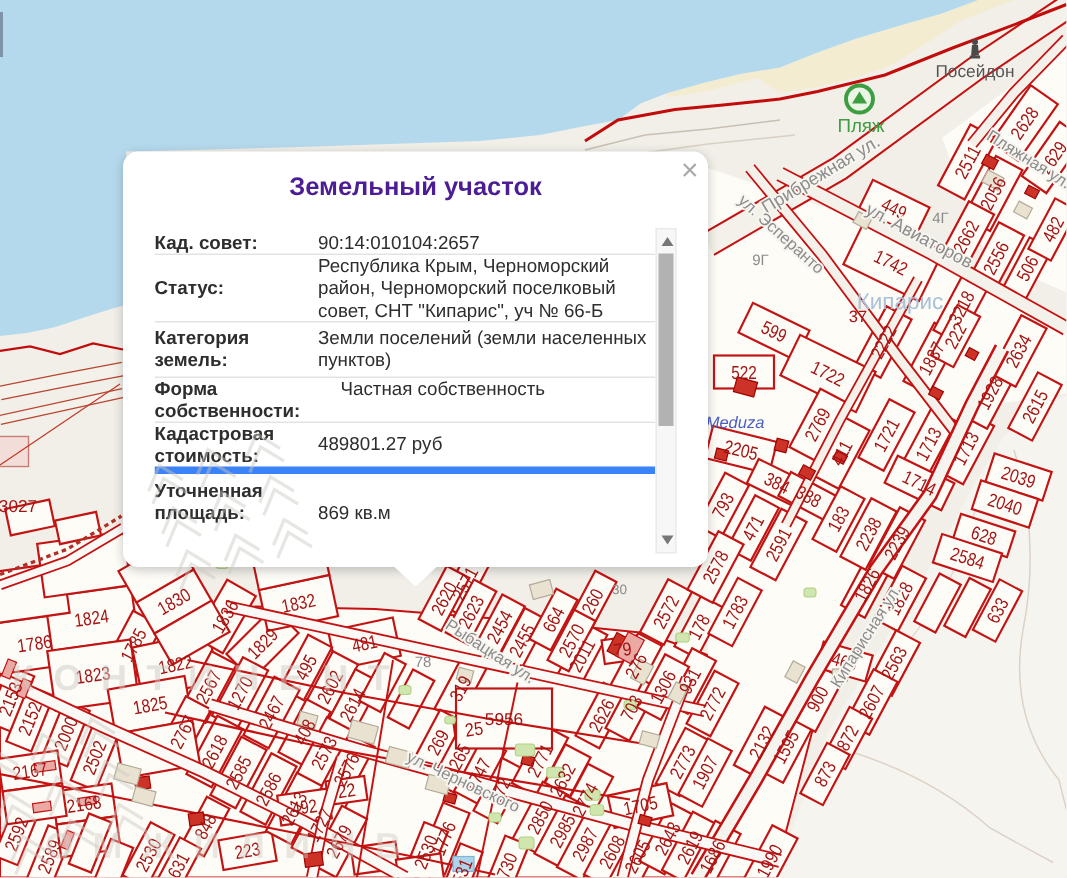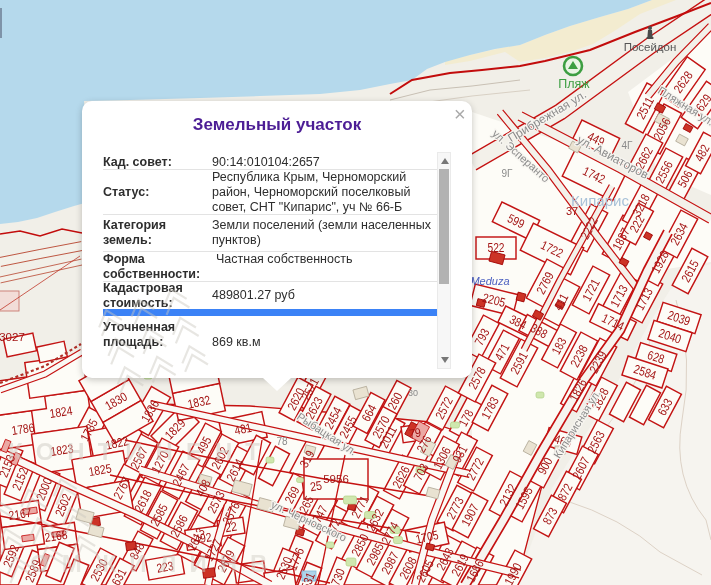--- a/index.html
+++ b/index.html
@@ -455,23 +455,23 @@
         <div style="display:flex;align-items:center;height:45px;box-sizing:border-box;border-bottom:1px solid #e3e3e3;overflow:hidden">
           <div style="width:106px;flex:none;font-weight:bold">Статус:</div>
           <div style="margin-left:3px;white-space:nowrap">Республика Крым, Черноморский<br>район, Черноморский поселковый<br>совет, СНТ "Кипарис", уч № 66-Б</div>
         </div>
         <div style="display:flex;align-items:center;height:37px;box-sizing:border-box;border-bottom:1px solid #e3e3e3;overflow:hidden">
           <div style="width:106px;flex:none;font-weight:bold">Категория<br>земель:</div>
           <div style="margin-left:3px;white-space:nowrap">Земли поселений (земли населенных<br>пунктов)</div>
         </div>
         <div style="display:flex;align-items:flex-start;height:30px;box-sizing:border-box;border-bottom:1px solid #e3e3e3;overflow:hidden">
           <div style="width:106px;flex:none;font-weight:bold">Форма<br>собственности:</div>
-          <div style="margin-left:7px;white-space:nowrap">Частная собственность</div>
+          <div style="margin-left:18px;white-space:nowrap">Частная собственность</div>
         </div>
-        <div style="display:flex;align-items:center;height:34px;box-sizing:border-box;border-bottom:7px solid #3b82f6;overflow:hidden">
+        <div style="display:flex;align-items:center;height:34px;box-sizing:border-box;border-bottom:5px solid #3b82f6;overflow:hidden">
           <div style="width:106px;flex:none;font-weight:bold">Кадастровая<br>стоимость:</div>
           <div style="margin-left:3px;white-space:nowrap">489801.27 руб</div>
         </div>
         <div style="display:flex;align-items:flex-end;height:34px;box-sizing:border-box;overflow:hidden">
           <div style="width:106px;flex:none;font-weight:bold">Уточненная<br>площадь:</div>
           <div style="margin-left:3px;white-space:nowrap">869 кв.м</div>
         </div>
       </div>
   <div style="position:absolute;left:355px;top:51px;width:14px;height:217px;background:#f7f7f7;border:1px solid #eaeaea;box-sizing:border-box">
     <div style="position:absolute;left:3px;top:5px;width:0;height:0;border-left:4px solid transparent;border-right:4px solid transparent;border-bottom:6px solid #777"></div>

